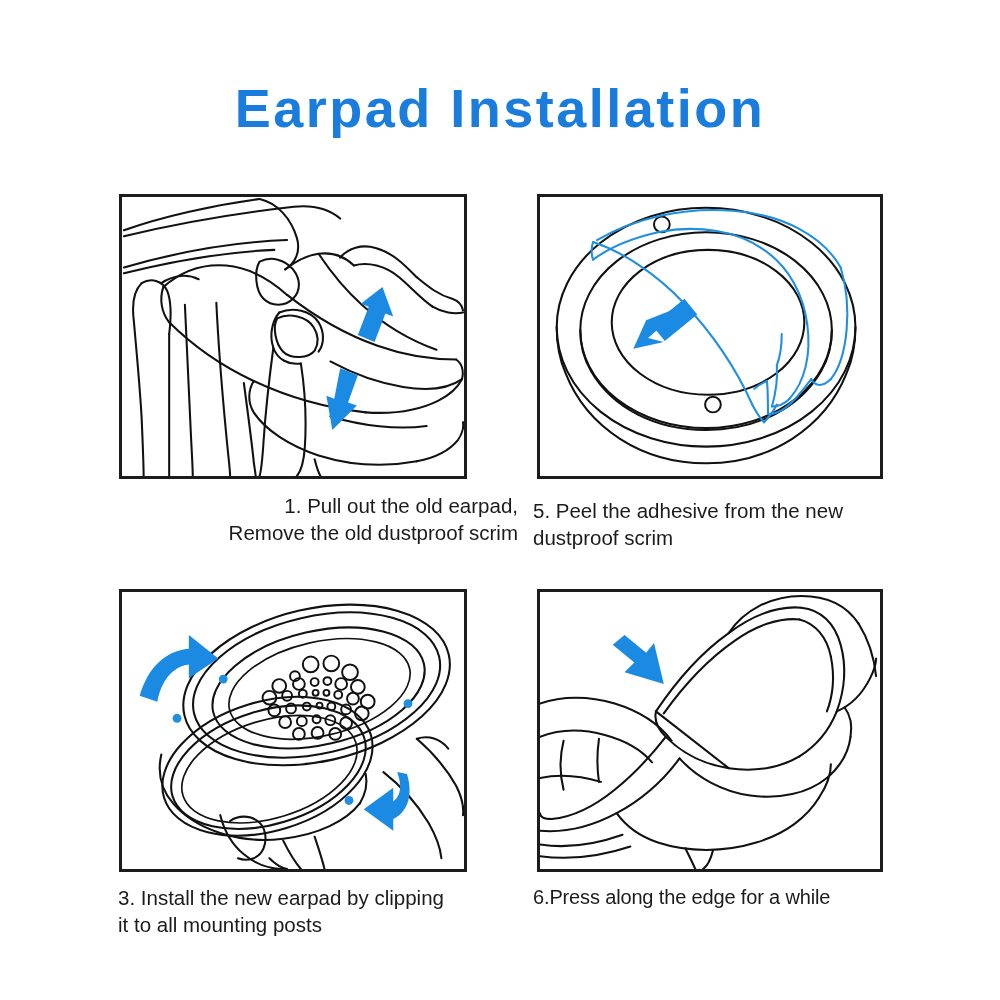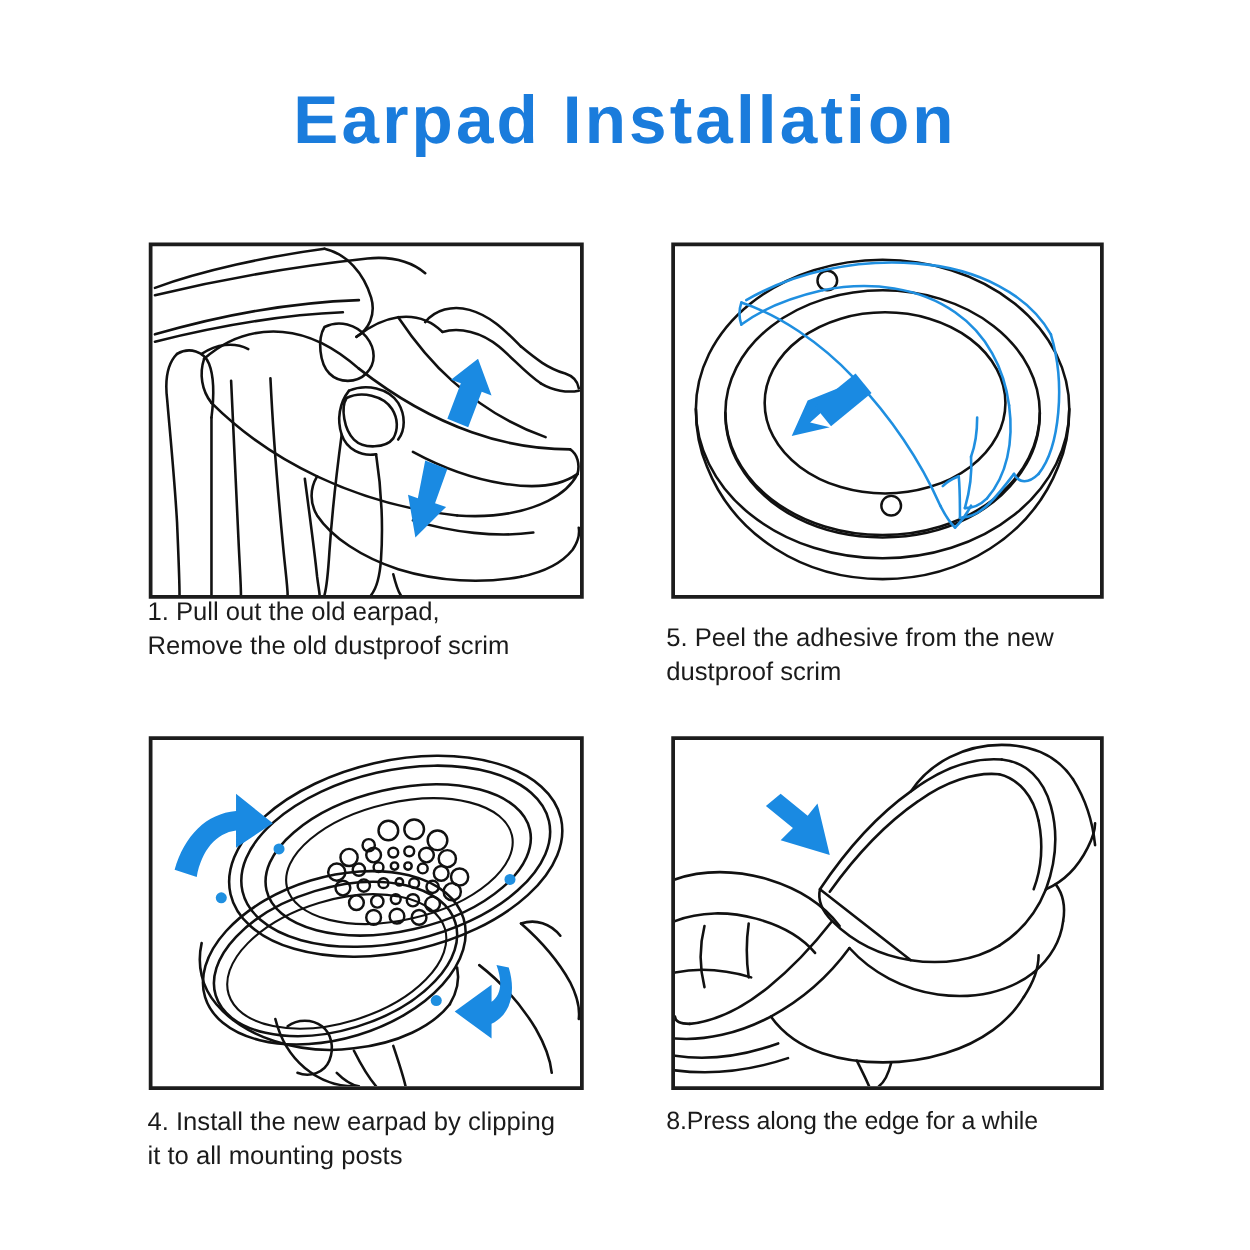--- a/index.html
+++ b/index.html
@@ -13,21 +13,21 @@
     height: 1000px;
     position: relative;
     overflow: hidden;
     font-family: "Liberation Sans", sans-serif;
   }
 
   
   .title {
     position: absolute;
     left: 0;
-    top: 64px;
+    top: 76px;
     width: 1000px;
     text-align: center;
     font-family: "Liberation Sans", sans-serif;
     font-size: 54px;
     font-weight: bold;
     letter-spacing: 2.5px;
     color: #1a7cdc;
     line-height: 64px;
     white-space: nowrap;
   }
@@ -49,21 +49,21 @@
 
   
   .caption {
     position: absolute;
     color: #1b1b1b;
     font-family: "Liberation Sans", sans-serif;
     font-size: 20.5px;
     line-height: 27px;
     white-space: pre-line;
   }
-  #caption-1 { left: 118px; top: 476px; width: 400px; }
+  #caption-1 { left: 118px; top: 492px; width: 400px; text-align: right; }
   #caption-2 { left: 533px; top: 497px; width: 400px; }
   #caption-3 { left: 118px; top: 884px; width: 400px; }
   #caption-4 {
     left: 533px; top: 884px; width: 420px;
     font-size: 20px;
     letter-spacing: -0.15px;
   }
 
   
   .ln   { fill: none; stroke: #111111; stroke-width: 2.1; stroke-linecap: round; stroke-linejoin: round; }
@@ -277,16 +277,16 @@
     <path class="arrow" d="M86 44 L 108 62 L 116 52 L 126 94 L 86 82 L 96 72 L 74 54 Z"></path>
   </svg>
 </div>
 
 <div class="caption" id="caption-1">1. Pull out the old earpad,
 Remove the old dustproof scrim</div>
 
 <div class="caption" id="caption-2">5. Peel the adhesive from the new
 dustproof scrim</div>
 
-<div class="caption" id="caption-3">4. Install the new earpad by clipping
+<div class="caption" id="caption-3">3. Install the new earpad by clipping
 it to all mounting posts</div>
 
-<div class="caption" id="caption-4">8.Press along the edge for a while</div>
+<div class="caption" id="caption-4">6.Press along the edge for a while</div>
 
 </body></html>

